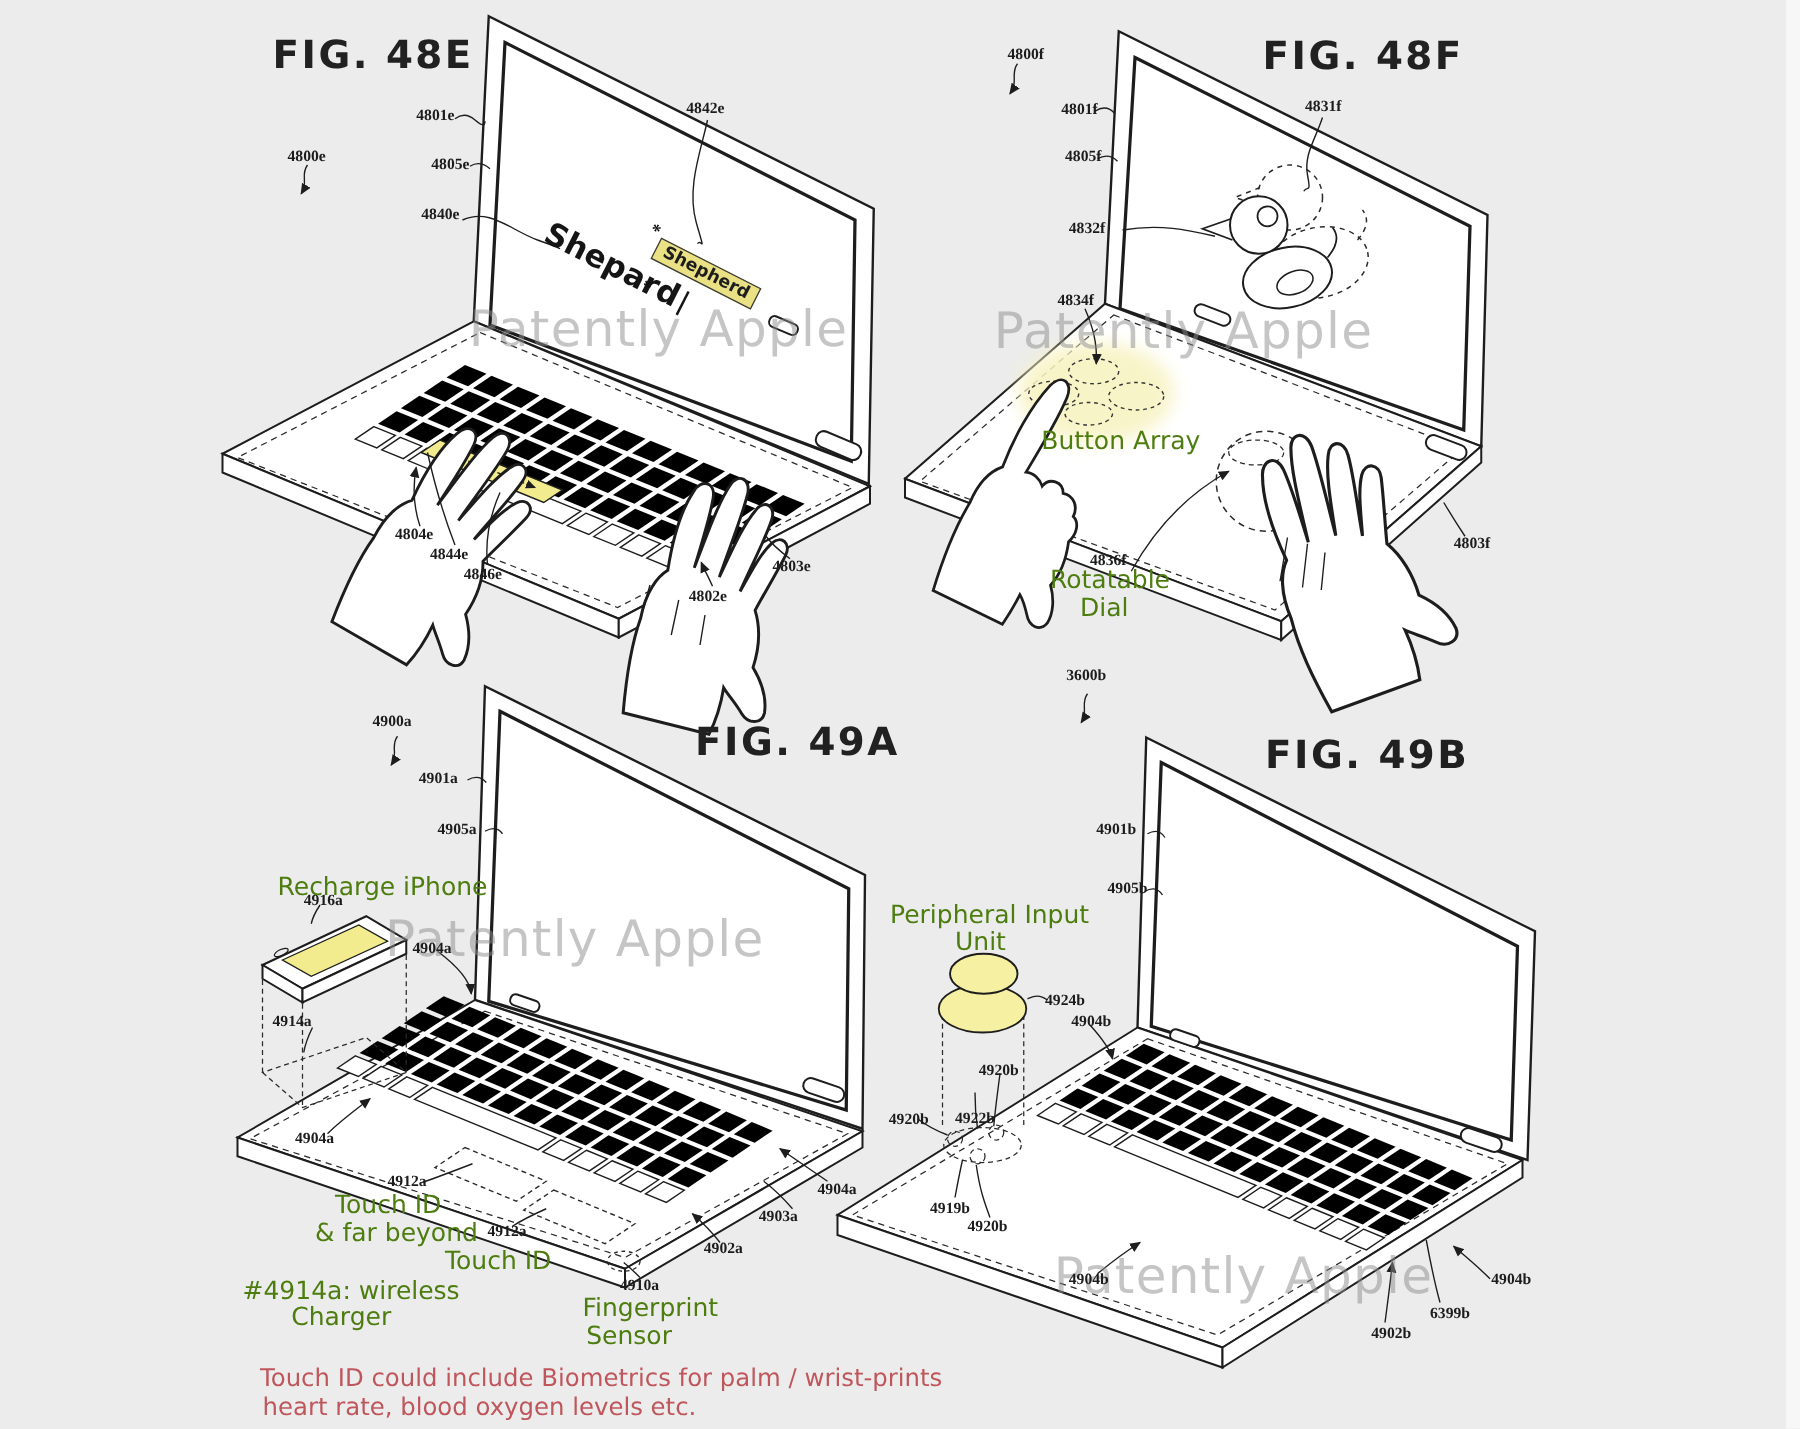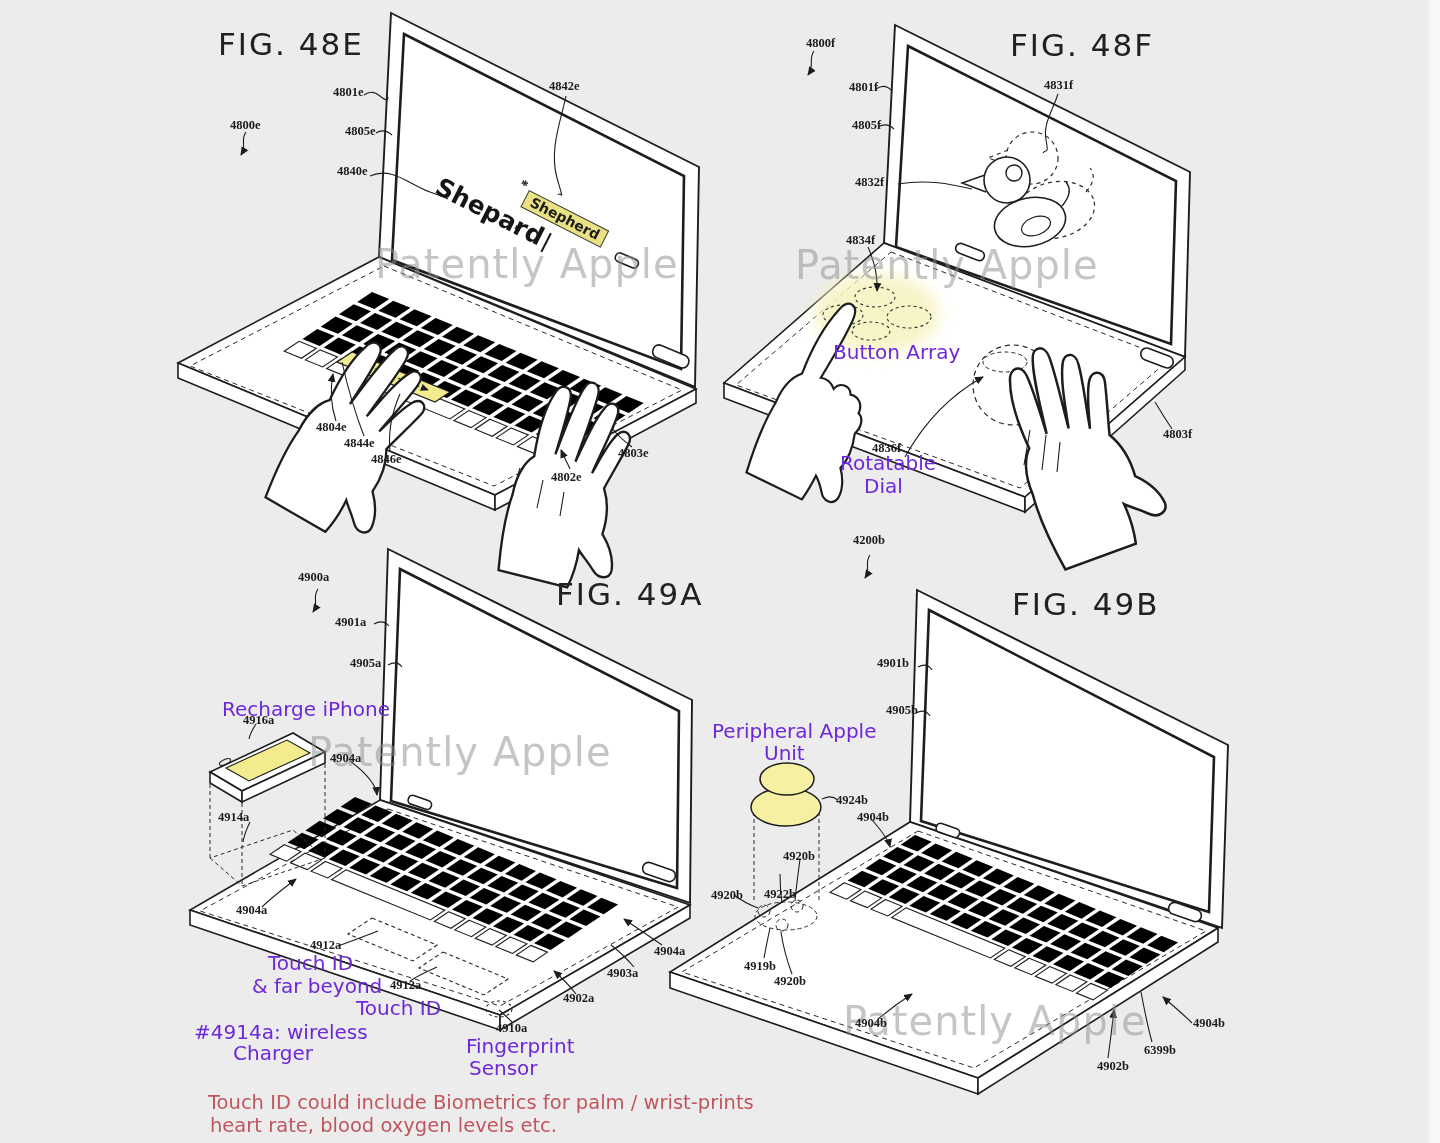--- a/index.html
+++ b/index.html
@@ -2,22 +2,22 @@
 <html><head>
 <meta charset="utf-8">
 <style>
   html,body{margin:0;padding:0;background:#ececec;}
   #stage{position:relative;width:1440px;height:1143px;background:#ececec;overflow:hidden;
          font-family:"DejaVu Sans",sans-serif;}
   #stage svg{position:absolute;left:0;top:0;z-index:1;}
   .ref{position:absolute;font:700 12.5px "Liberation Serif",serif;color:#1c1c1c;
        white-space:nowrap;z-index:6;}
   .figtitle{position:absolute;font-size:31px;letter-spacing:2px;color:#212121;
-       white-space:nowrap;z-index:6;font-family:"DejaVu Sans",sans-serif;}
-  .red{position:absolute;color:#6d28d9;font-size:20px;z-index:6;white-space:nowrap;
+       white-space:nowrap;z-index:6;font-family:"DejaVu Sans",sans-serif;font-weight:bold;}
+  .red{position:absolute;color:#4d7c0f;font-size:20px;z-index:6;white-space:nowrap;
        font-family:"DejaVu Sans",sans-serif;}
   .caption{position:absolute;color:#bf565c;font-size:19.5px;z-index:6;white-space:nowrap;}
   .wm{position:absolute;font-size:40px;letter-spacing:1px;color:#8d8d8d;opacity:.5;
        z-index:5;white-space:nowrap;}
   .screenword{position:absolute;left:444px;top:172px;transform:rotate(27deg);
        transform-origin:left top;font:700 25px "DejaVu Sans",sans-serif;color:#151515;z-index:4;}
   .ibeam{display:inline-block;width:2px;height:21px;background:#151515;margin-left:4px;
        vertical-align:-4px;}
   .sugg{position:absolute;left:529px;top:190px;transform:rotate(27deg);transform-origin:left top;
        background:#eae084;border:1.3px solid #3a3a3a;padding:0px 6px 1px 6px;
@@ -323,35 +323,35 @@
 
 <div class="red" style="left:222px;top:697px">Recharge iPhone</div>
 <div class="red" style="left:268px;top:951px">Touch ID</div>
 <div class="red" style="left:252px;top:974px">&amp; far beyond</div>
 <div class="red" style="left:356px;top:996px">Touch ID</div>
 <div class="red" style="left:194px;top:1020px">#4914a: wireless</div>
 <div class="red" style="left:233px;top:1041px">Charger</div>
 <div class="red" style="left:466px;top:1034px">Fingerprint</div>
 <div class="red" style="left:469px;top:1056px">Sensor</div>
 
-<div class="ref" style="left:853px;top:533px">4200b</div>
+<div class="ref" style="left:853px;top:533px">3600b</div>
 <div class="ref" style="left:877px;top:656px">4901b</div>
 <div class="ref" style="left:886px;top:703px">4905b</div>
 <div class="ref" style="left:836px;top:793px">4924b</div>
 <div class="ref" style="left:857px;top:810px">4904b</div>
 <div class="ref" style="left:783px;top:849px">4920b</div>
 <div class="ref" style="left:764px;top:887px">4922b</div>
 <div class="ref" style="left:711px;top:888px">4920b</div>
 <div class="ref" style="left:744px;top:959px">4919b</div>
 <div class="ref" style="left:774px;top:974px">4920b</div>
 <div class="ref" style="left:855px;top:1016px">4904b</div>
 <div class="ref" style="left:1193px;top:1016px">4904b</div>
 <div class="ref" style="left:1144px;top:1043px">6399b</div>
 <div class="ref" style="left:1097px;top:1059px">4902b</div>
 
-<div class="red" style="left:712px;top:719px">Peripheral Apple</div>
+<div class="red" style="left:712px;top:719px">Peripheral Input</div>
 <div class="red" style="left:764px;top:741px">Unit</div>
 
 <div class="caption" style="left:208px;top:1091px">Touch ID could include Biometrics for palm / wrist-prints</div>
 <div class="caption" style="left:210px;top:1114px">heart rate, blood oxygen levels etc.</div>
 
 <div class="rightmargin"></div>
 </div>
 
 </body></html>

